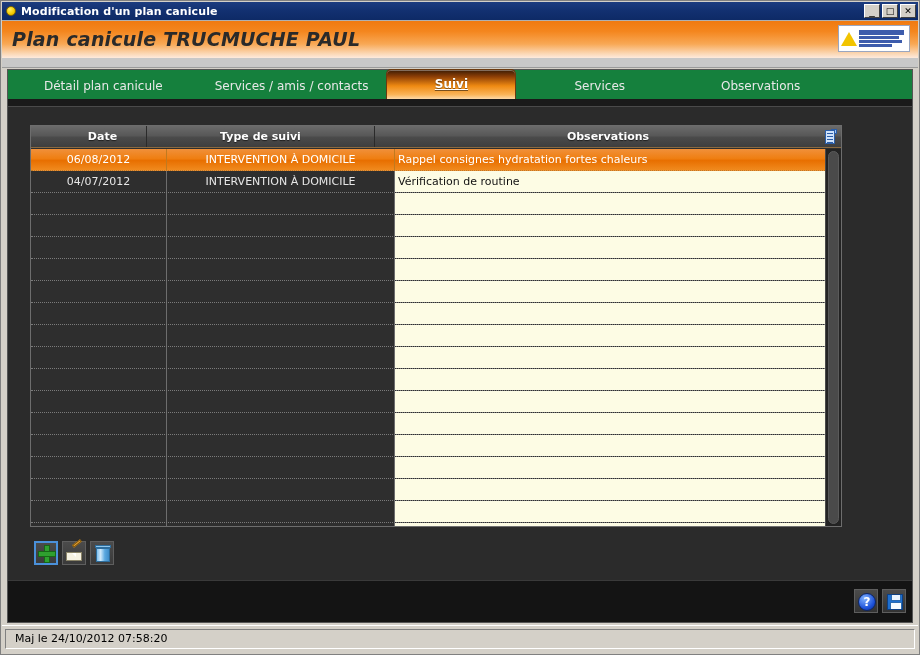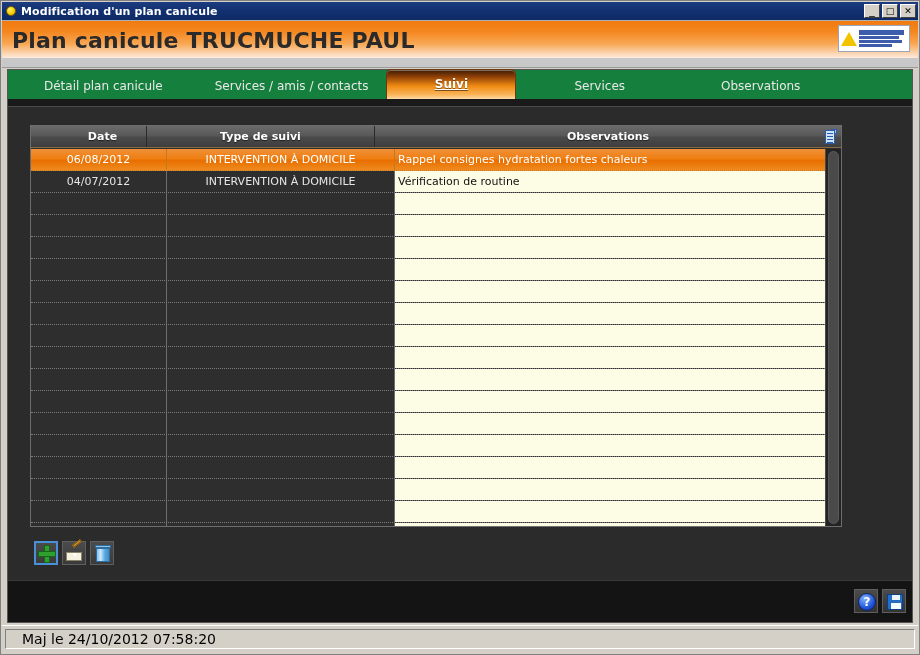--- a/index.html
+++ b/index.html
@@ -75,21 +75,22 @@
   .header {
     position: absolute;
     top: 19px; left: 1px; right: 1px;
     height: 38px;
     background: linear-gradient(to bottom, #f07a10 0%, #f4861e 28%, #f8a855 62%, #fbd7b4 88%, #fdeadd 100%);
     border-top: 1px solid #b0b0b0;
   }
   .header-title {
     position: absolute;
     left: 10px; top: 7px;
-    font-size: 22px;
+    font-size: 19px;
+    font-style: italic;
     font-weight: bold;
     color: #2a2a2a;
     letter-spacing: 0.2px;
     white-space: nowrap;
   }
   .logo {
     position: absolute;
     right: 8px; top: 4px;
     width: 72px; height: 27px;
     background: #ffffff;
@@ -429,24 +430,24 @@
     height: 28px;
     background: #d4d0c8;
     border-top: 1px solid #ffffff;
     padding: 3px 3px;
   }
   .status-inner {
     width: 100%; height: 20px;
     border: 1px solid;
     border-color: #808080 #ffffff #ffffff #808080;
     background: #d4d0c8;
-    font-size: 14px;
+    font-size: 11px;
     color: #000000;
     line-height: 18px;
-    padding-left: 16px;
+    padding-left: 9px;
     white-space: nowrap;
   }
 </style>
 </head>
 <body>
 
 <div id="app">
 
   <div class="titlebar">
     <div class="title-dot"></div>

